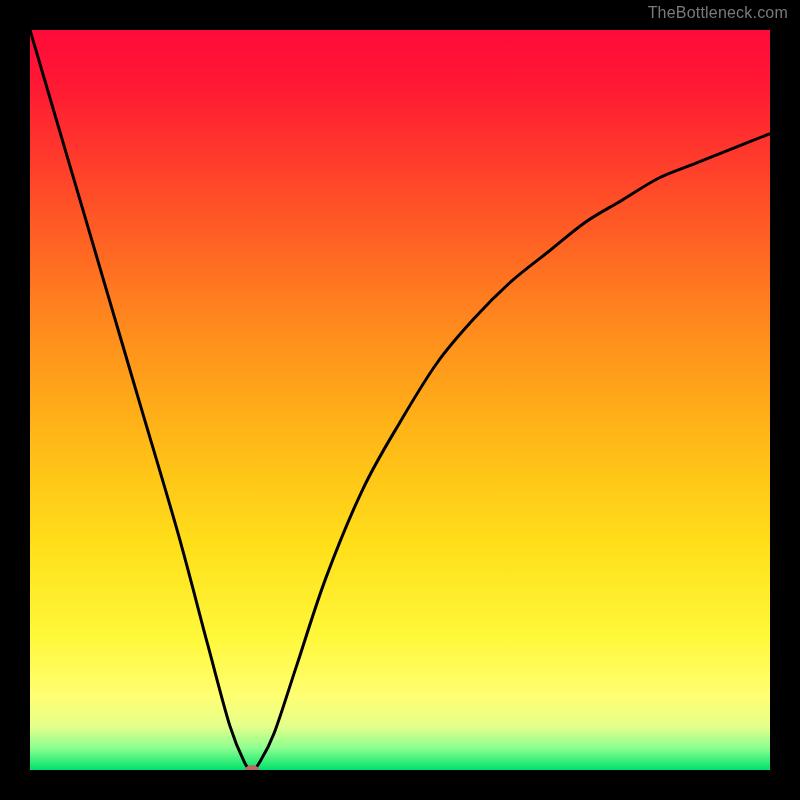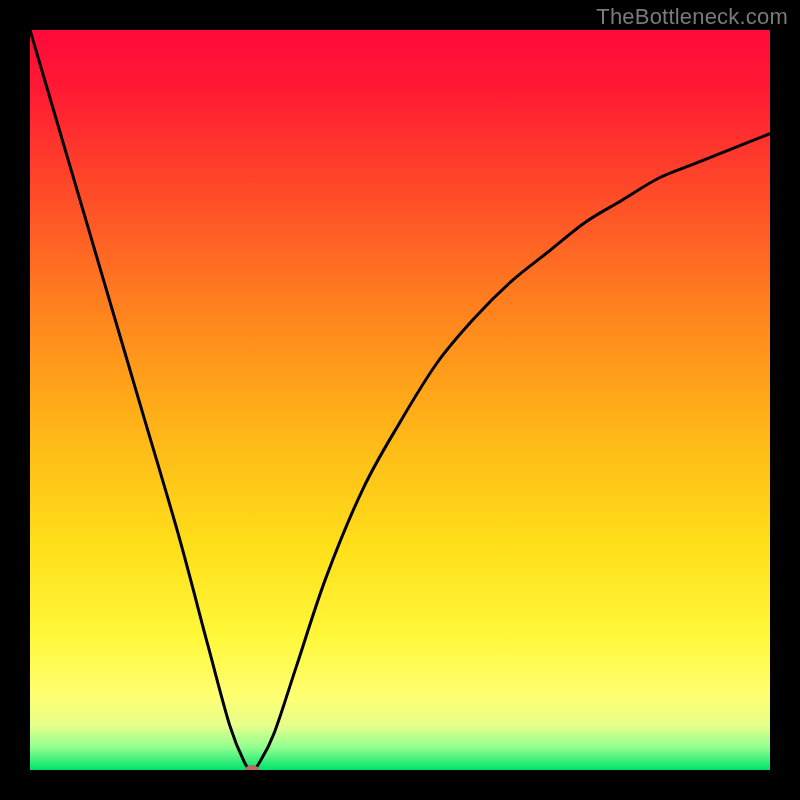--- a/index.html
+++ b/index.html
@@ -42,21 +42,21 @@
     top: 30px;
     left: 30px;
     width: 740px;
     height: 740px;
   }
   .watermark {
     position: absolute;
     top: 4px;
     right: 12px;
     font-family: Arial, Helvetica, sans-serif;
-    font-size: 22px;
+    font-size: 16px;
     color: #7a7a7a;
     font-weight: 500;
     letter-spacing: 0.2px;
   }
 </style>
 </head>
 <body>
 
 <div class="frame">
 

